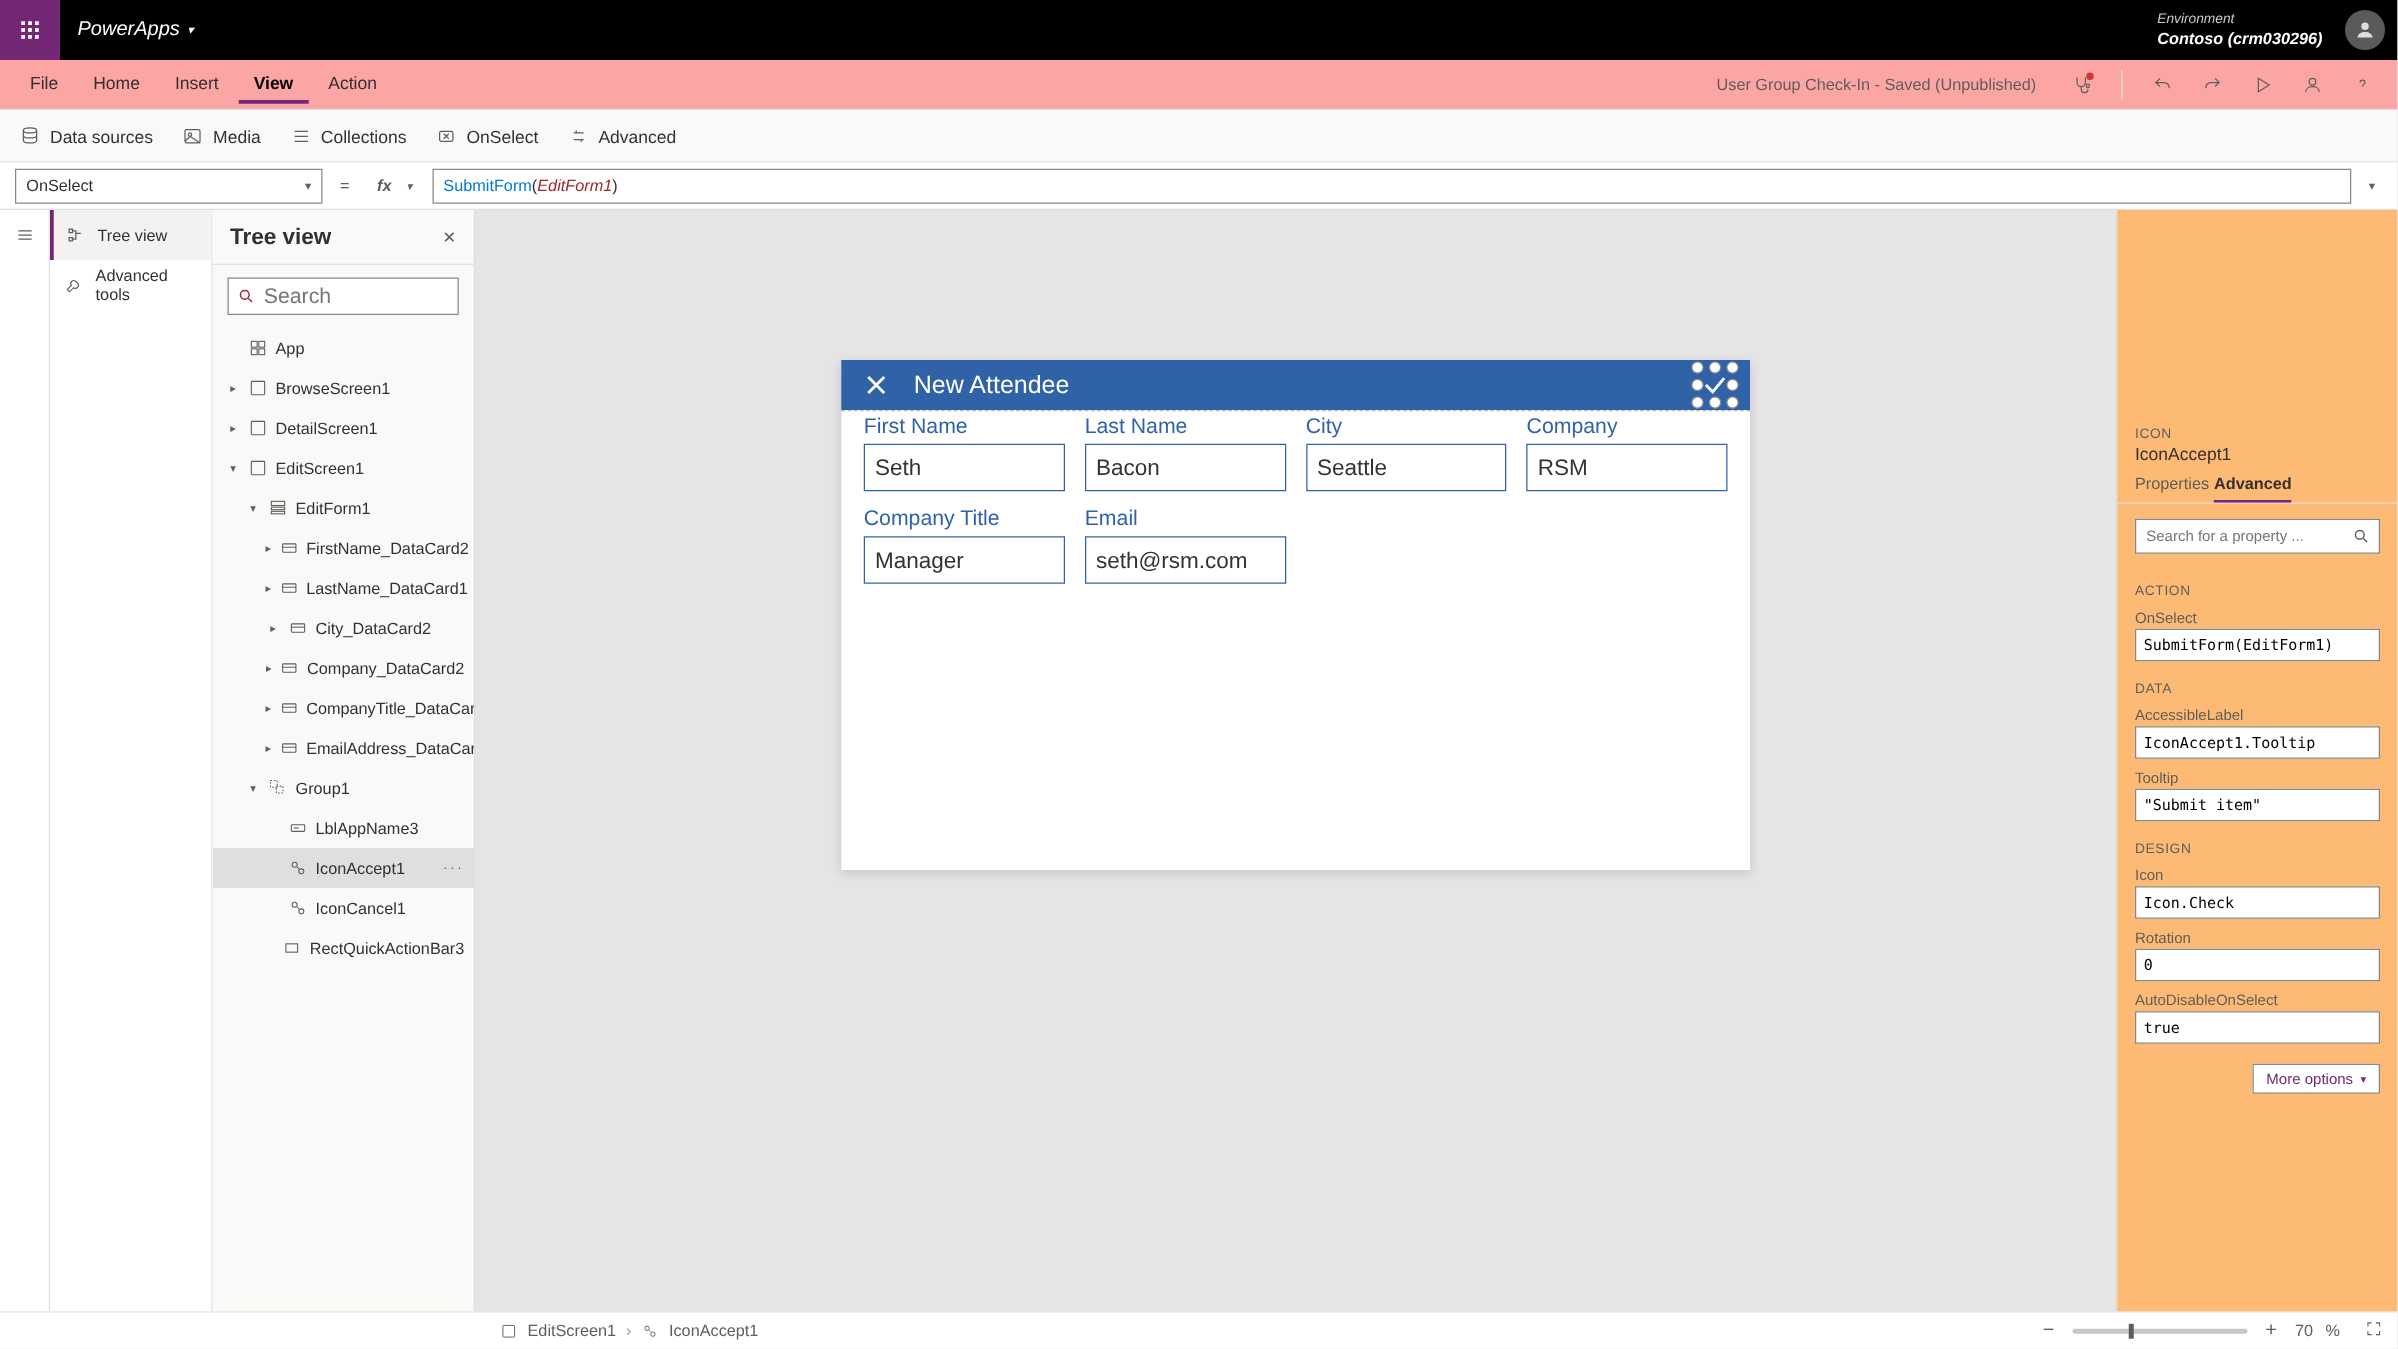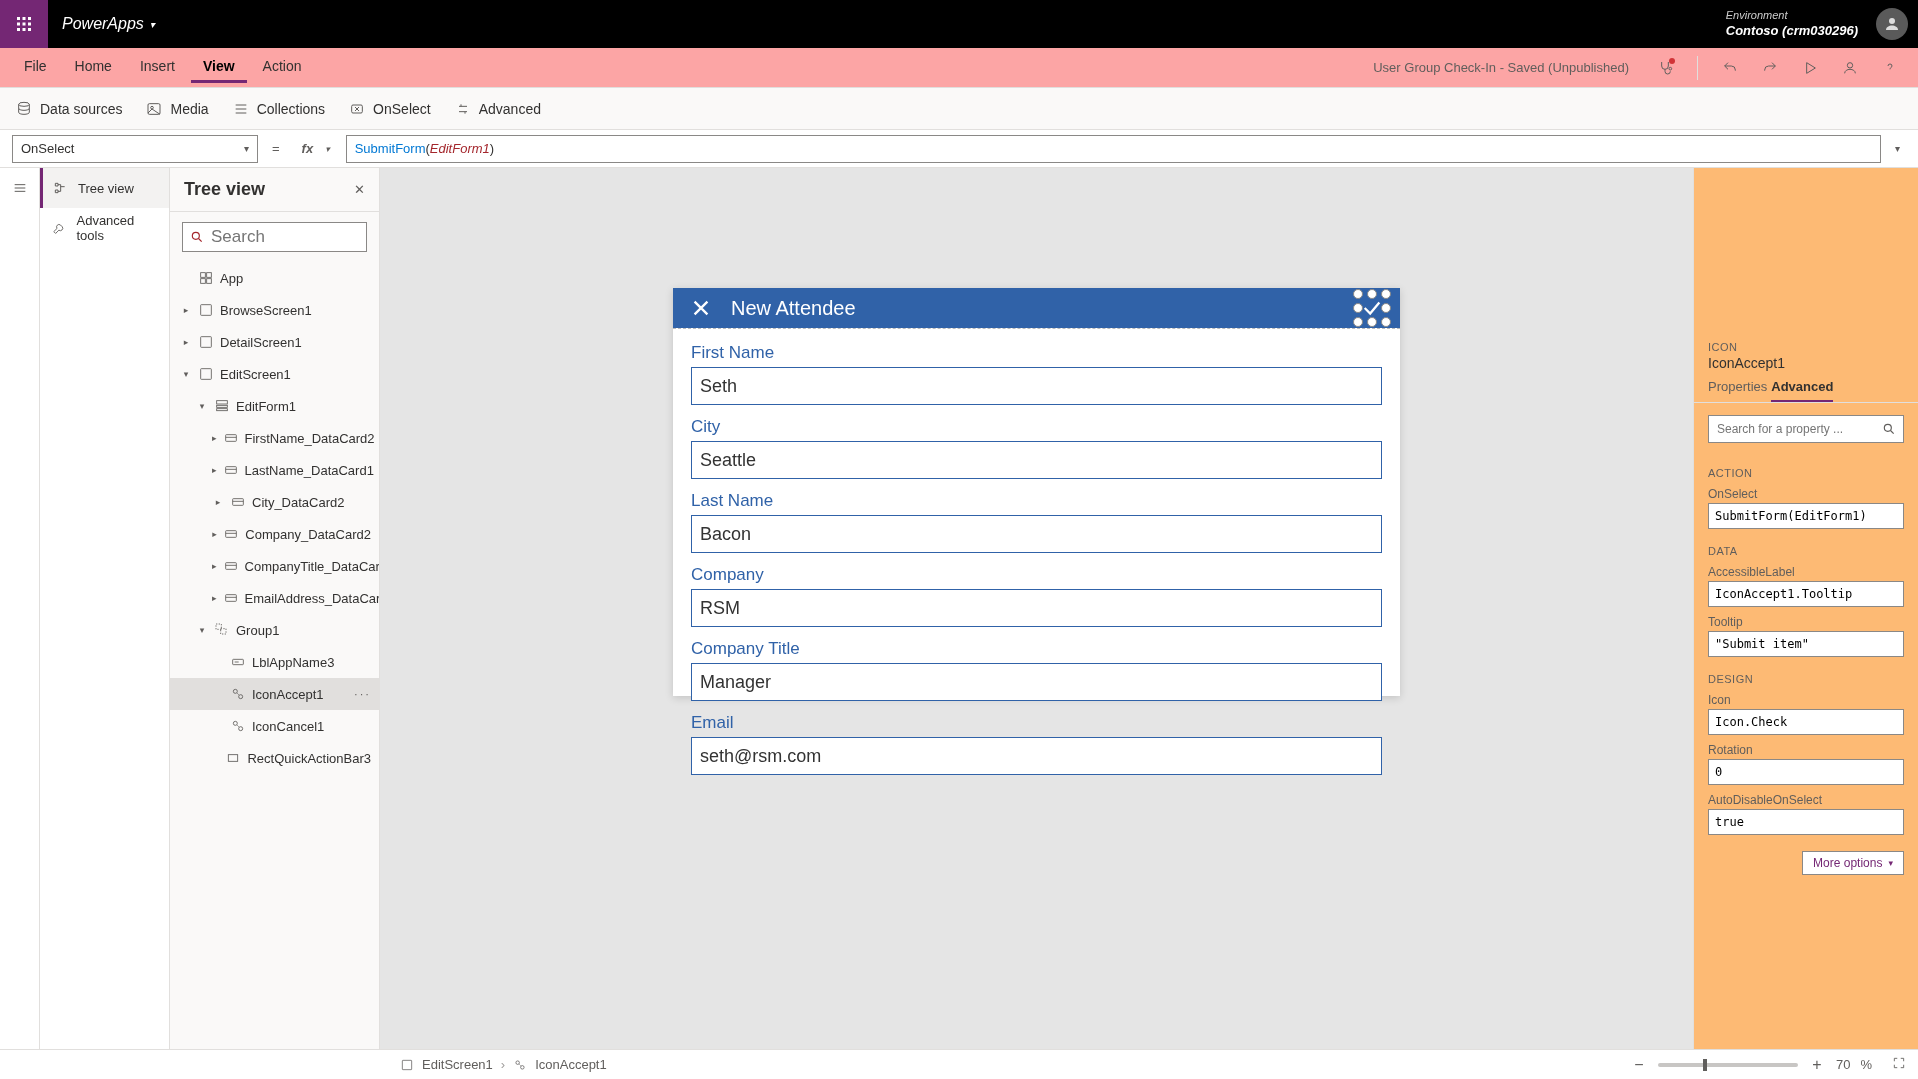--- a/index.html
+++ b/index.html
@@ -77,21 +77,21 @@
 .form-header-title{font-size:20px;}
 .form-header-spacer{flex:1;}
 .form-header-icon{width:28px;height:28px;display:flex;align-items:center;justify-content:center;cursor:pointer;}
 .form-header-icon svg{width:22px;height:22px;stroke:#fff;fill:none;stroke-width:2.5;}
 .sel-wrap{position:relative;}
 .sel-handle{position:absolute;width:10px;height:10px;border:1px solid #888;background:#fff;border-radius:50%;}
 .sh-tl{top:-5px;left:-5px;} .sh-tr{top:-5px;right:-5px;} .sh-bl{bottom:-5px;left:-5px;} .sh-br{bottom:-5px;right:-5px;}
 .sh-tc{top:-5px;left:50%;margin-left:-5px;} .sh-bc{bottom:-5px;left:50%;margin-left:-5px;}
 .sh-ml{top:50%;left:-5px;margin-top:-5px;} .sh-mr{top:50%;right:-5px;margin-top:-5px;}
 .dcard-sep{border-top:1px dashed #bbb;margin:0 0px;}
-.form-grid{display:grid;grid-template-columns:1fr;gap:12px 16px;padding:14px 18px;}
+.form-grid{display:grid;grid-template-columns:1fr 1fr 1fr 1fr;gap:12px 16px;padding:2px 18px;}
 .dcard-label{color:#3062a8;font-size:17px;margin-bottom:4px;}
 .dcard-input{width:100%;height:38px;border:1px solid #3062a8;padding:0 8px;font-size:18px;color:#333;background:#fff;}
 
 .rightpanel{width:225px;background:#fdba74;border-left:1px solid #e1dfdd;display:flex;flex-direction:column;justify-content:center;}
 .rp-head{padding:10px 14px 0;}
 .rp-type{font-size:11px;color:#605e5c;letter-spacing:0.5px;}
 .rp-name{font-size:14px;margin-top:2px;}
 .rp-tabs{display:flex;gap:4px;padding:8px 14px 0;border-bottom:1px solid #e1dfdd;}
 .rp-tab{font-size:13px;padding-bottom:6px;cursor:pointer;border-bottom:2px solid transparent;color:#605e5c;}
 .rp-tab.active{border-bottom-color:#742774;color:#323130;font-weight:600;}
@@ -448,22 +448,22 @@
           <div class="sel-handle sh-ml"></div>
             <div class="sel-handle sh-mr"></div>
           <div class="sel-handle sh-bl"></div>
             <div class="sel-handle sh-bc"></div>
             <div class="sel-handle sh-br"></div>
         </div>
       </div>
       <div class="dcard-sep"></div>
       <div class="form-grid" id="form-grid">
           <div><div class="dcard-label">First Name</div><input class="dcard-input" value="Seth" style=""></div>
+          <div><div class="dcard-label">Last Name</div><input class="dcard-input" value="Bacon" style=""></div>
           <div><div class="dcard-label">City</div><input class="dcard-input" value="Seattle" style=""></div>
-          <div><div class="dcard-label">Last Name</div><input class="dcard-input" value="Bacon" style=""></div>
           <div><div class="dcard-label">Company</div><input class="dcard-input" value="RSM" style=""></div>
           <div><div class="dcard-label">Company Title</div><input class="dcard-input" value="Manager" style=""></div>
           <div><div class="dcard-label">Email</div><input class="dcard-input" value="seth@rsm.com" style=""></div>
         </div>
     </div>
   </div>
 
   <div class="rightpanel">
     <div class="rp-head">
       <div class="rp-type">ICON</div>

